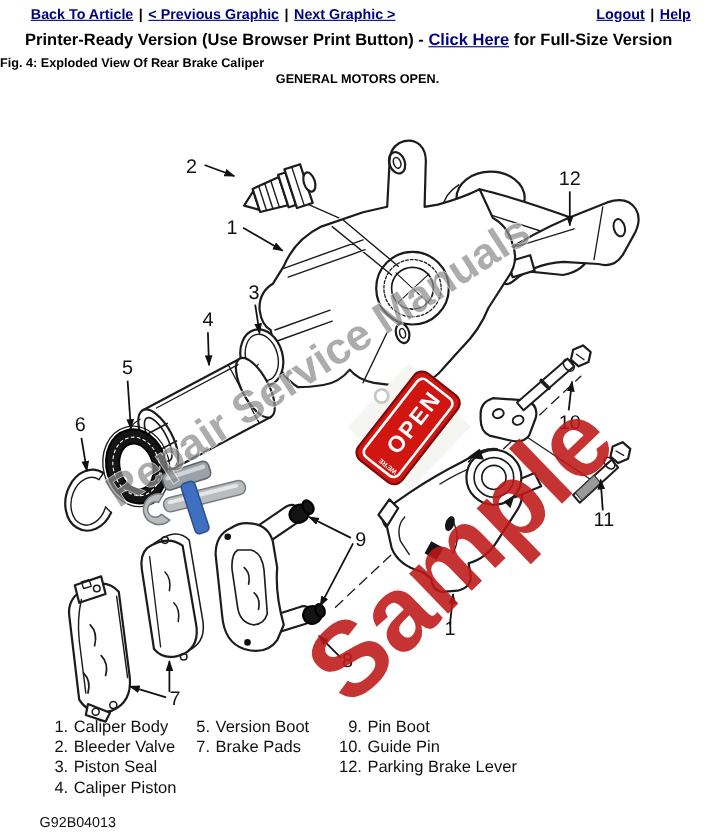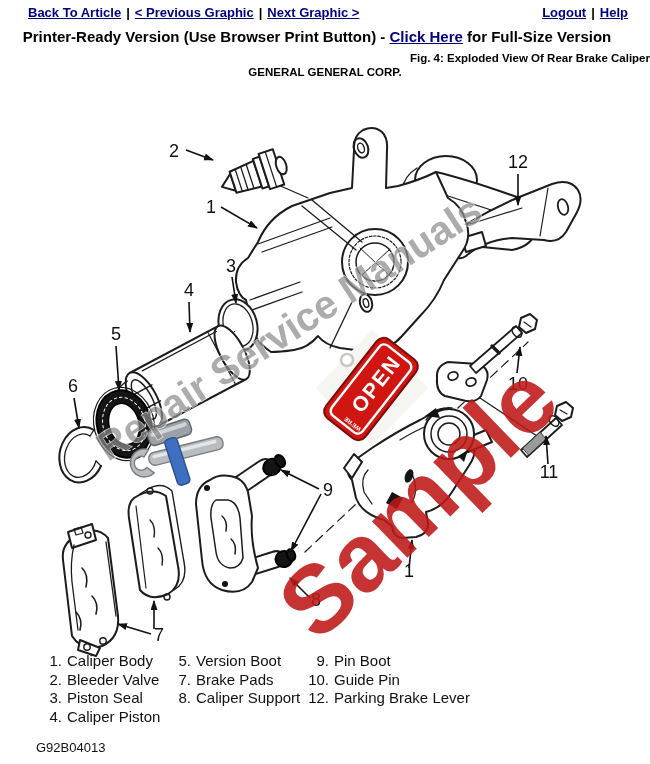--- a/index.html
+++ b/index.html
@@ -5,21 +5,21 @@
   html,body{margin:0;padding:0;background:#fff;}
   body{width:650px;height:764px;position:relative;font-family:"Liberation Sans",sans-serif;color:#000;overflow:hidden;}
 
   
   .topnav{position:absolute;top:5px;left:0;width:650px;height:18px;font-size:13px;font-weight:bold;}
   .topnav .left{position:absolute;left:28px;top:0;white-space:nowrap;}
   .topnav .right{position:absolute;right:22px;top:0;white-space:nowrap;}
   a.navlink{color:#000080;text-decoration:underline;cursor:pointer;text-align:right;}
   .sep{color:#000;font-weight:bold;padding:0 5px;text-decoration:none;}
   .printer-line{position:absolute;top:28px;left:0;width:634px;text-align:center;font-size:15px;font-weight:bold;white-space:nowrap;}
-  .fig-caption{position:absolute;top:52px;left:0;width:650px;text-align:right;font-size:11.5px;font-weight:bold;}
+  .fig-caption{position:absolute;top:52px;left:0;width:650px;text-align:left;font-size:11.5px;font-weight:bold;}
   .company{position:absolute;top:66px;left:0;width:650px;text-align:center;font-size:11.5px;font-weight:bold;}
 
   
   .diagram{position:absolute;top:0;left:0;width:650px;height:660px;}
   svg text.callout{font-family:"Liberation Sans",sans-serif;font-size:18px;fill:#111;}
   svg text.wm-brand{font-family:"Liberation Sans",sans-serif;font-size:40px;font-weight:bold;fill:#8d8d8d;opacity:.72;paint-order:stroke;stroke:#ffffff;stroke-width:1.5px;}
   svg text.wm-sample{font-family:"Liberation Sans",sans-serif;font-size:96px;font-weight:bold;fill:#bf1818;opacity:.88;}
   svg text.open-big{font-family:"Liberation Sans",sans-serif;font-size:21px;font-weight:bold;fill:#fff;letter-spacing:1.5px;}
   svg text.open-small{font-family:"Liberation Sans",sans-serif;font-size:6px;font-weight:bold;fill:#fff;}
 
@@ -38,21 +38,21 @@
     <a class="navlink">Back To Article</a><span class="sep">|</span><a class="navlink">&lt; Previous Graphic</a><span class="sep">|</span><a class="navlink">Next Graphic &gt;</a>
   </span>
   <span class="right">
     <a class="navlink">Logout</a><span class="sep">|</span><a class="navlink">Help</a>
   </span>
 </div>
 
 <div class="printer-line"><span>Printer-Ready Version (Use Browser Print Button) - </span><a class="navlink">Click Here</a><span> for Full-Size Version</span></div>
 
 <div class="fig-caption">Fig. 4: Exploded View Of Rear Brake Caliper</div>
-<div class="company">GENERAL GENERAL CORP.</div>
+<div class="company">GENERAL MOTORS OPEN.</div>
 
 <div class="diagram">
 <svg width="650" height="660" viewBox="0 0 650 660" xmlns="http://www.w3.org/2000/svg">
   <defs>
     <marker id="ah" markerWidth="11" markerHeight="9" refX="9" refY="3.5" orient="auto" markerUnits="userSpaceOnUse">
       <path d="M0,0 L10,3.5 L0,7 Z" fill="#111"></path>
     </marker>
   </defs>
 
   <g stroke="#1c1c1c" stroke-width="2" fill="#fff" stroke-linejoin="round" stroke-linecap="round">
@@ -278,21 +278,20 @@
 <div class="parts">
   <div class="col c1">
     <div><span class="num">1.</span><span>Caliper Body</span></div>
     <div><span class="num">2.</span><span>Bleeder Valve</span></div>
     <div><span class="num">3.</span><span>Piston Seal</span></div>
     <div><span class="num">4.</span><span>Caliper Piston</span></div>
   </div>
   <div class="col c2">
     <div><span class="num">5.</span><span>Version Boot</span></div>
     <div><span class="num">7.</span><span>Brake Pads</span></div>
-    <div><span class="num">8.</span><span>Caliper Support</span></div>
   </div>
   <div class="col c3">
     <div><span class="num">9.</span><span>Pin Boot</span></div>
     <div><span class="num">10.</span><span>Guide Pin</span></div>
     <div><span class="num">12.</span><span>Parking Brake Lever</span></div>
   </div>
 </div>
 
 <div class="figure-code">G92B04013</div>
 

